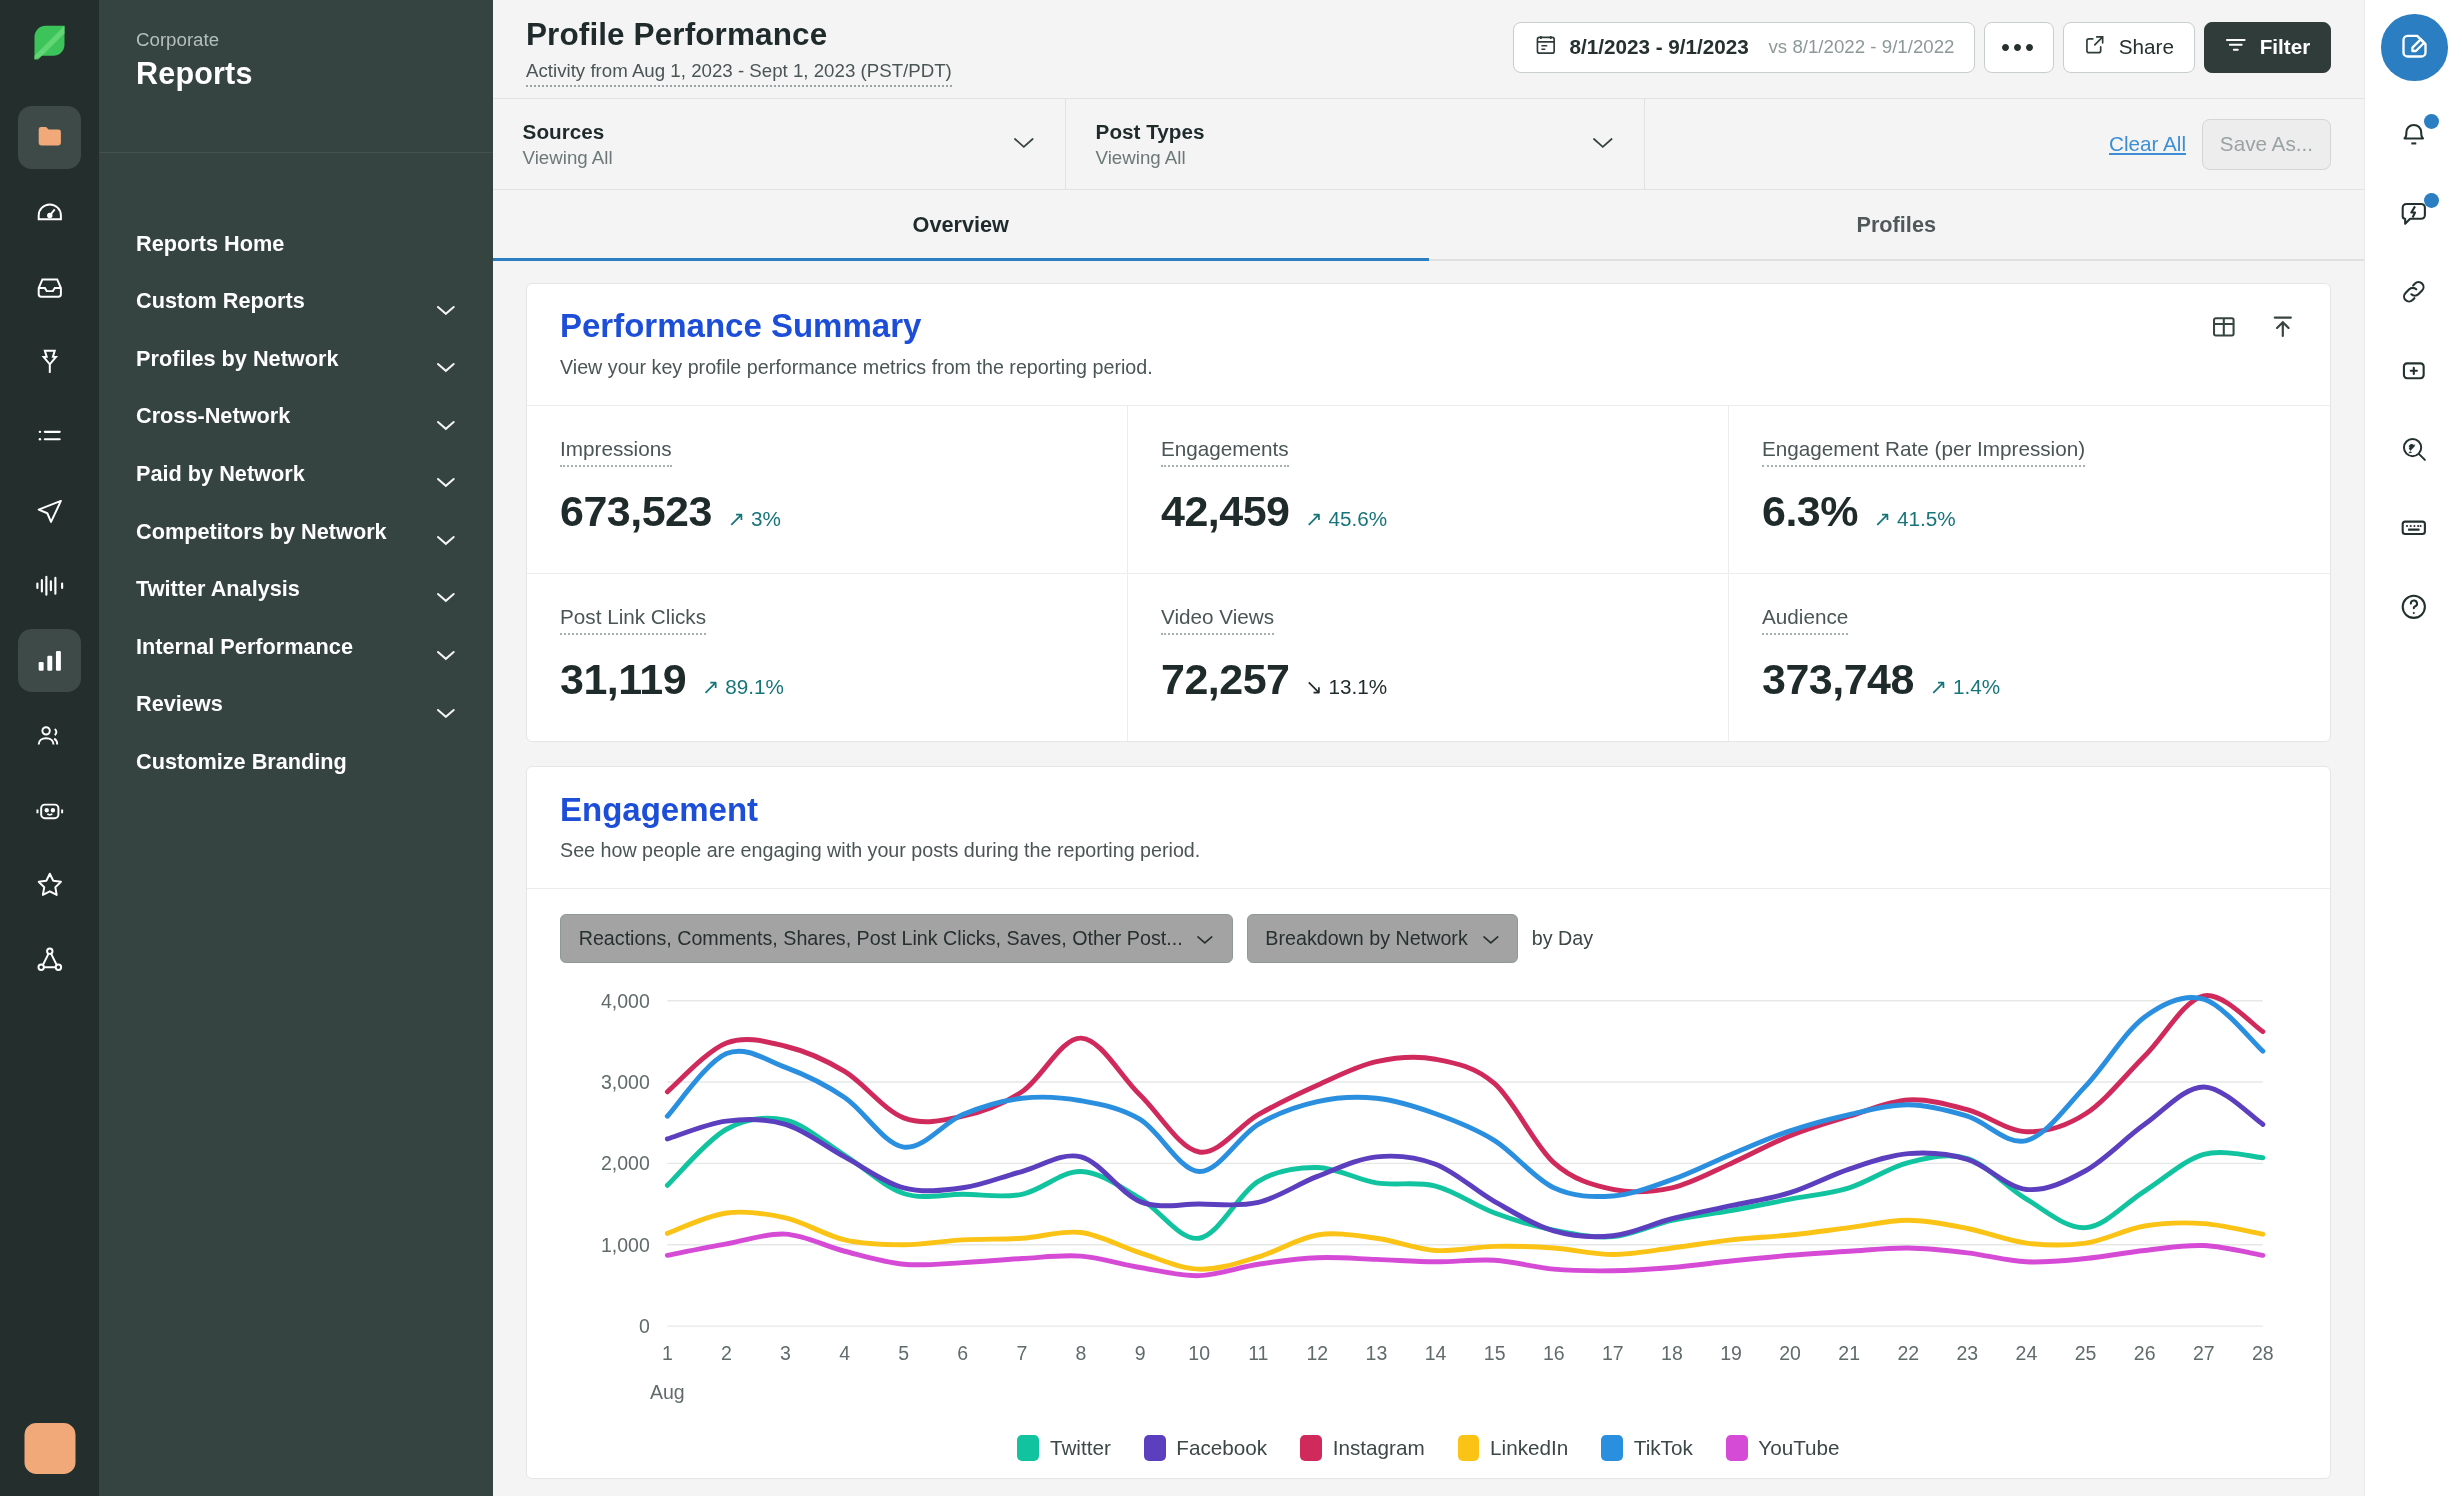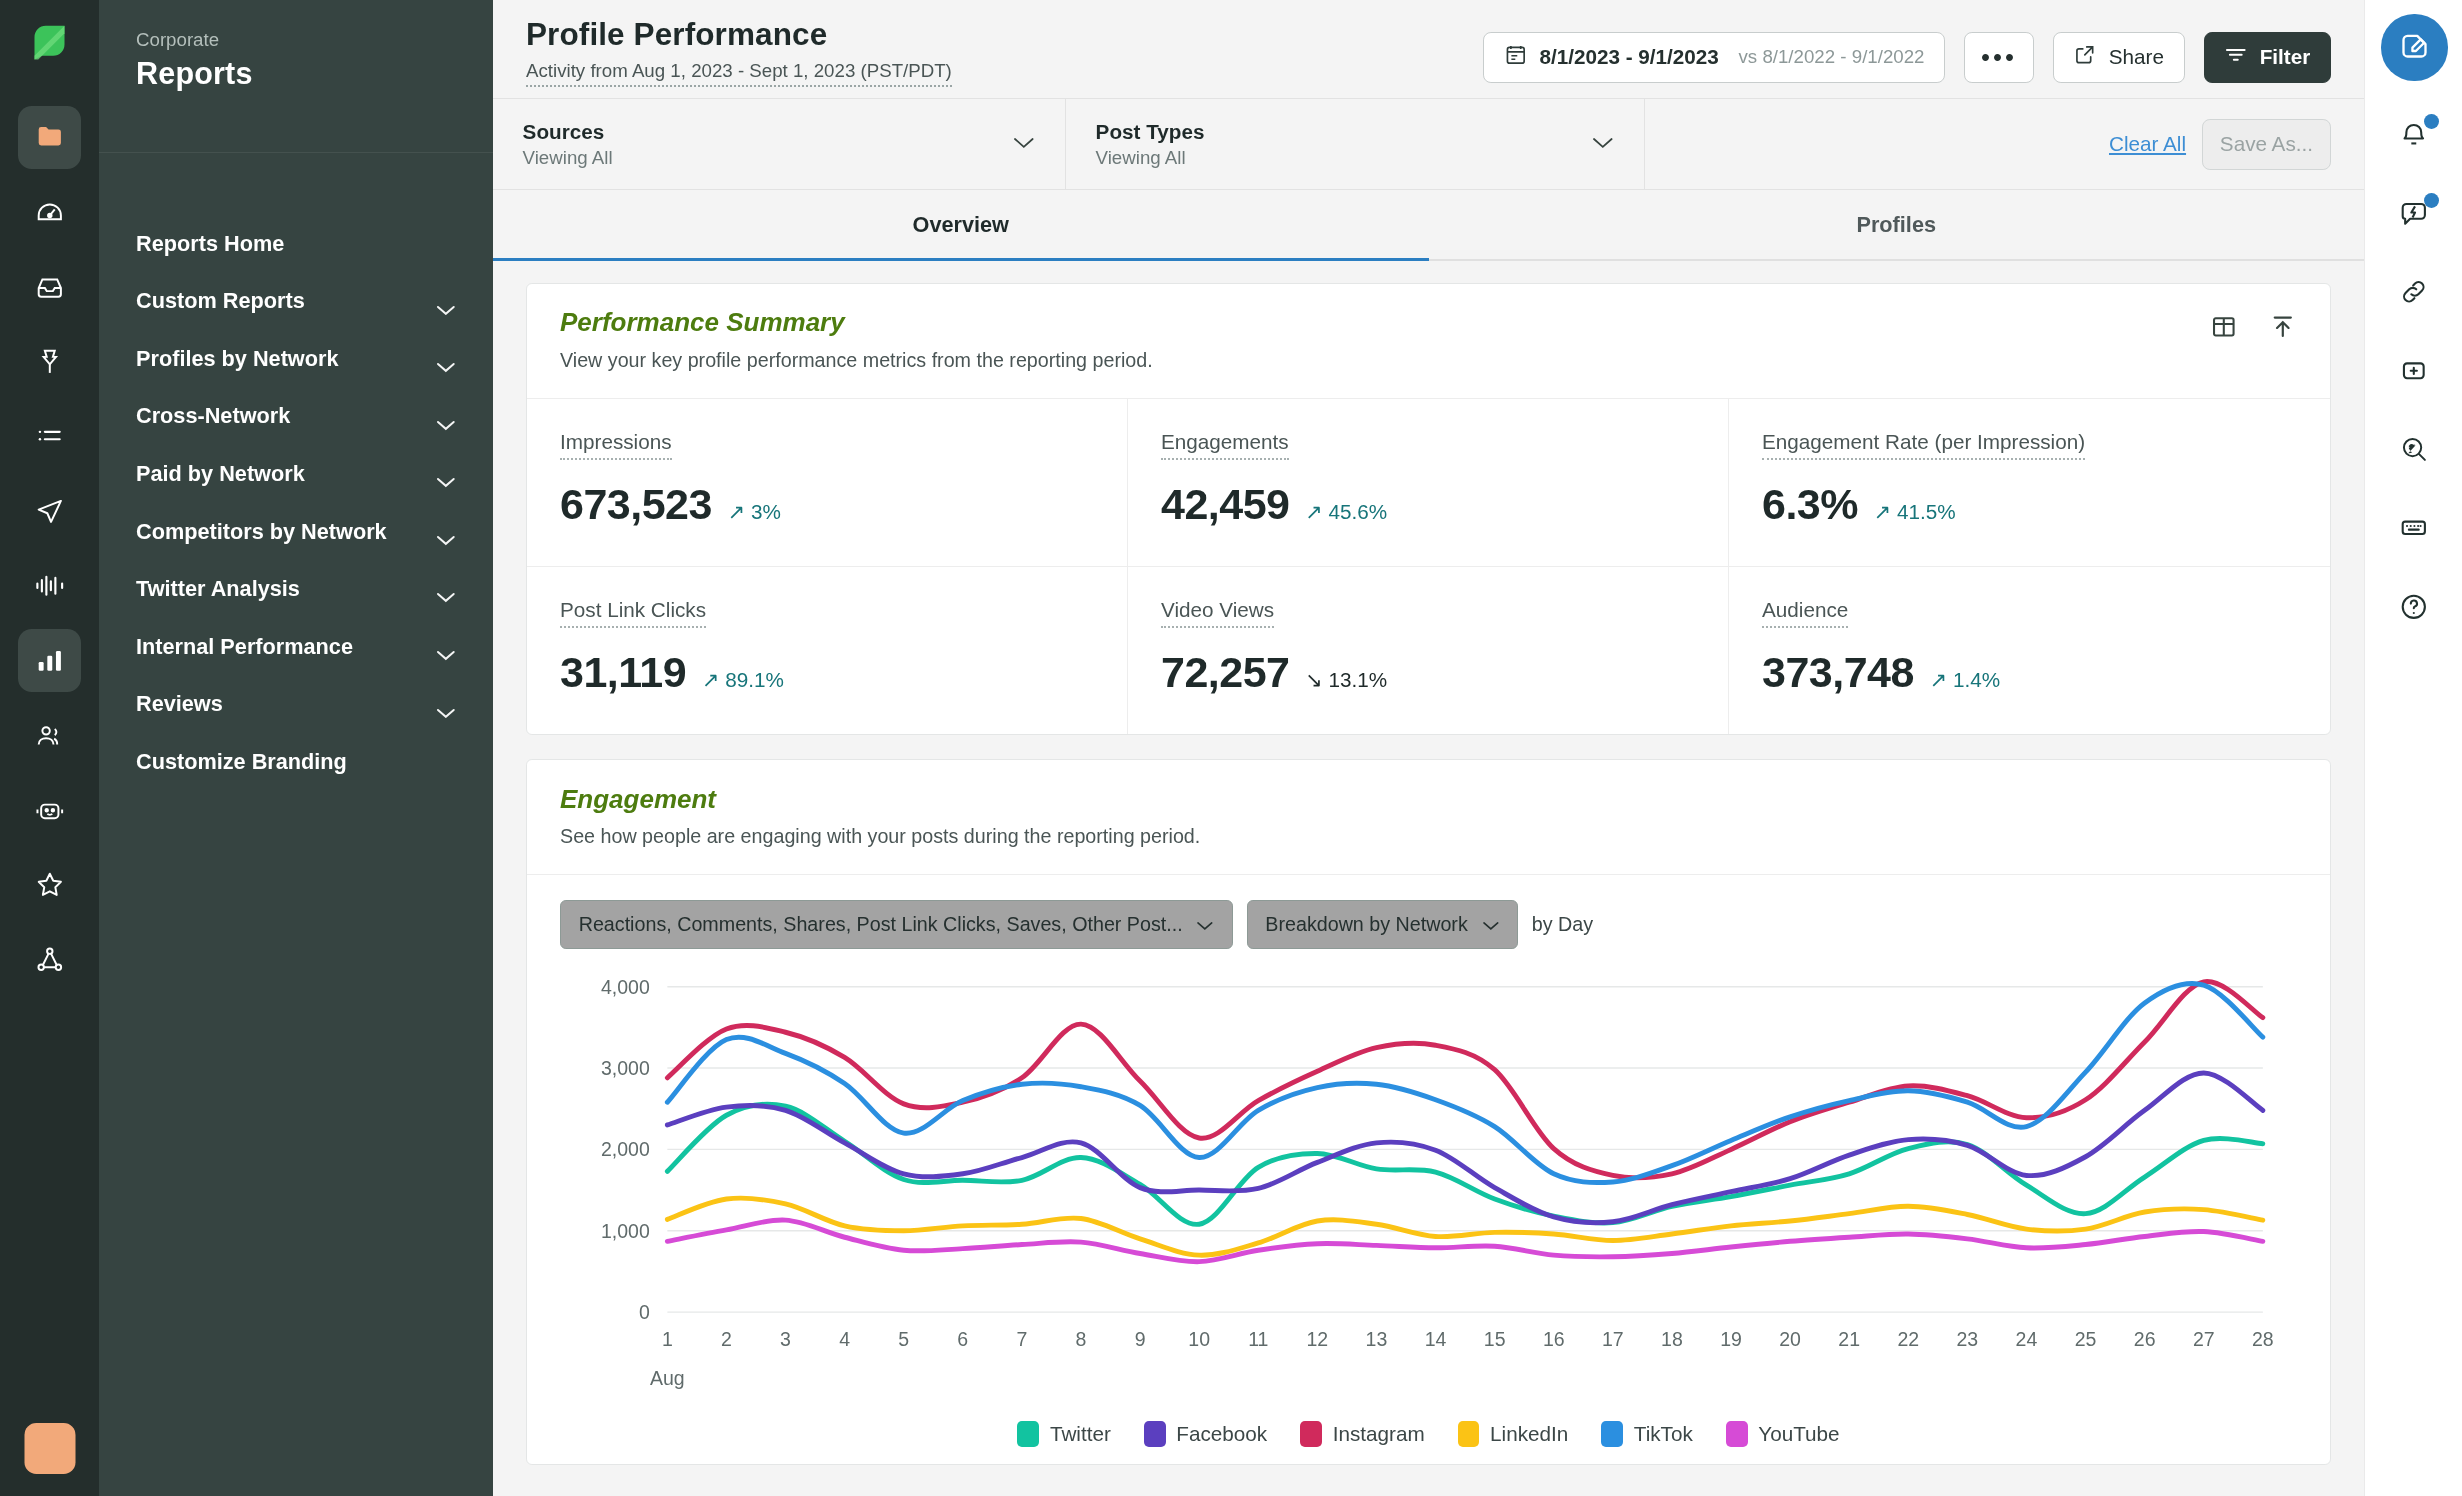--- a/index.html
+++ b/index.html
@@ -51,21 +51,21 @@
   .topbar {
     background: #f4f4f4; padding: 15.8px 33px 11.8px 33px;
     display: flex; align-items: flex-start; justify-content: space-between;
     border-bottom: 1px solid #e2e2e2;
   }
   .page-title { font-size: 31.5px; font-weight: 700; color: #1f2a2a; letter-spacing: 0.1px; }
   .page-sub {
     font-size: 18.7px; color: #4a5555; margin-top: 6.9px;
     border-bottom: 2px dotted #9aa5a5; display: inline-block; padding-bottom: 3px;
   }
-  .top-actions { display: flex; align-items: center; gap: 19px; margin-top: 16px; }
+  .top-actions { display: flex; align-items: center; gap: 9px; margin-top: 6px; }
   .btn {
     display: inline-flex; align-items: center; gap: 11.8px;
     height: 51px; padding: 0 19.7px; border-radius: 7.9px;
     border: 1px solid #c8cdcd; background: #fff; color: #25302f;
     font-size: 20.7px; cursor: pointer; white-space: nowrap;
   }
   .btn.ghost-dots { padding: 0 15.8px; letter-spacing: 3px; font-size: 25.6px; line-height: 0; }
   .btn.dark { background: #2f3c3a; border-color: #2f3c3a; color: #ffffff; font-weight: 700; }
   .date-main { font-weight: 700; }
   .date-cmp { color: #8d9898; font-size: 18.7px; margin-left: 7.9px; }
@@ -100,21 +100,21 @@
   .scroll { flex: 1; overflow: hidden; padding: 21.7px 33px 0 33px; }
 
   .card {
     background: #fff; border: 1px solid #e4e6e6; border-radius: 5.9px;
     margin-bottom: 23.6px;
   }
   .card-head {
     padding: 23.6px 33px 25.6px 33px; display: flex; justify-content: space-between; align-items: flex-start;
     border-bottom: 1px solid #ededed;
   }
-  .card-title { font-size: 26px; font-weight: 700; color: #4d7c0f; font-style: italic; }
+  .card-title { font-size: 33px; font-weight: 700; color: #1d4ed8; }
   .card-desc { font-size: 19.7px; color: #4a5555; margin-top: 10.8px; }
   .card-tools { display: flex; gap: 31.5px; align-items: center; padding-top: 5.9px;}
   .tool { cursor: pointer; color: #37443f; }
 
   .metrics { display: grid; grid-template-columns: repeat(3, 1fr); }
   .metric {
     padding: 31.5px 33px 37px 33px;
     border-right: 1px solid #ededed; border-bottom: 1px solid #ededed;
   }
   .metric:nth-child(3n) { border-right: none; }

